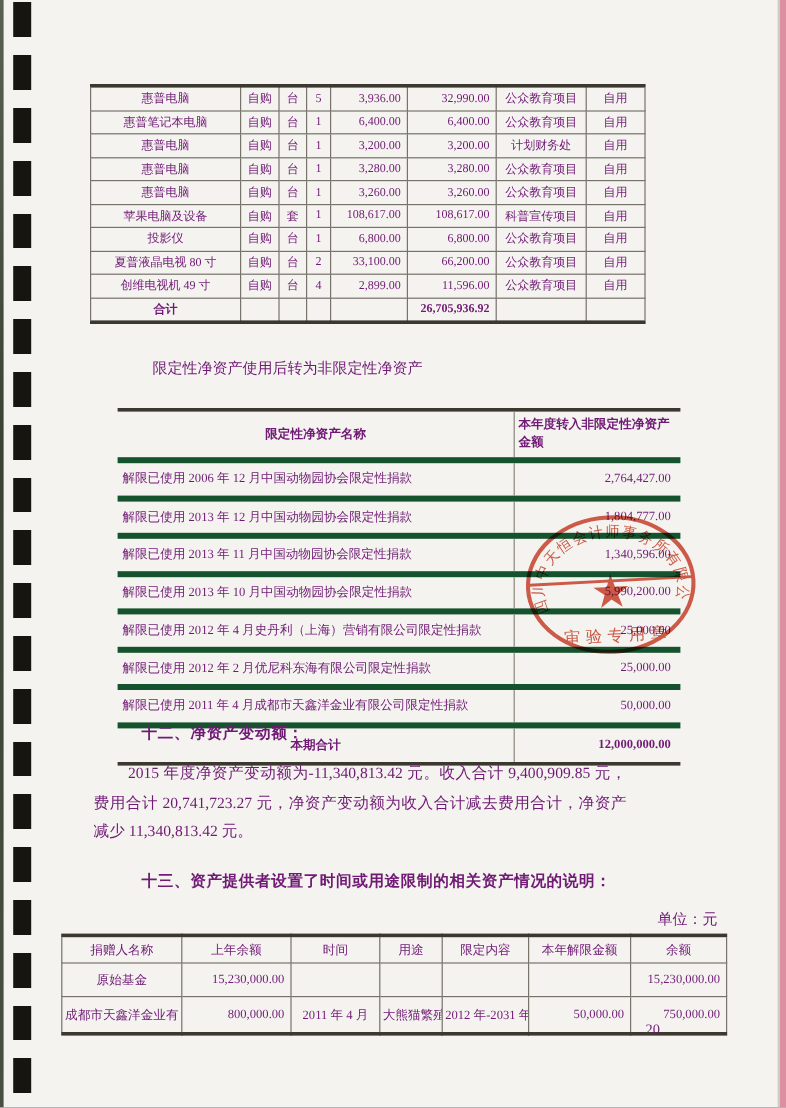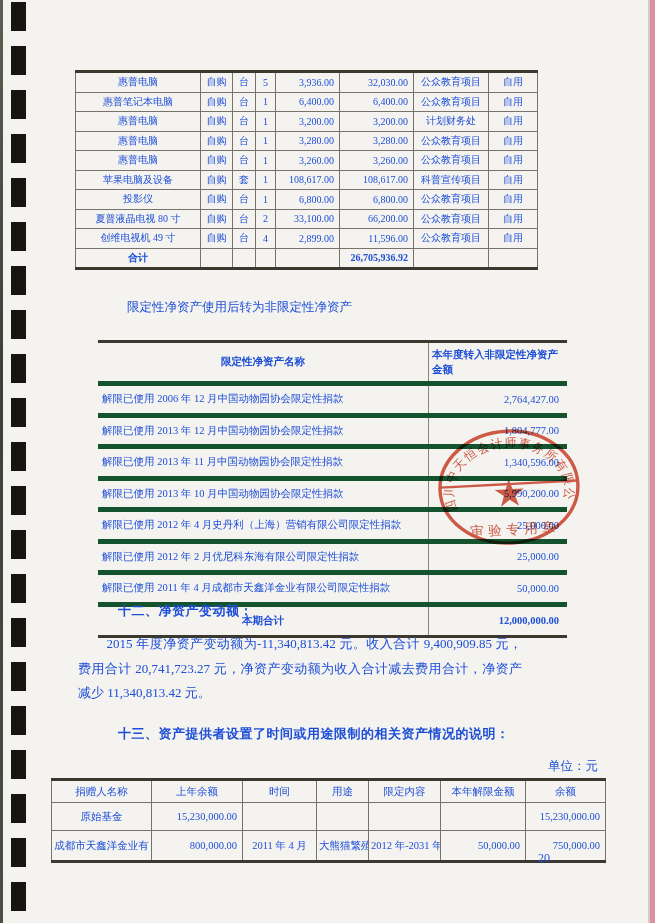--- a/index.html
+++ b/index.html
@@ -1,20 +1,20 @@
 <!DOCTYPE html>
 <html><head>
 <meta charset="utf-8">
 <style>
   html,body{margin:0;padding:0;background:#888;}
   .page{
     position:relative;width:655px;height:923px;overflow:hidden;
     background:#f4f3ef;
     font-family:"Liberation Serif","DejaVu Serif",serif;
-    color:#1d4ed8;
+    color:#701a75;
   }
   
   .edge-left{position:absolute;left:0;top:0;width:3px;height:100%;
     background:linear-gradient(180deg,#5a6052,#3c4136 40%,#4a4f44);}
   .holes{position:absolute;left:11px;top:0;width:15px;height:100%;
     background:repeating-linear-gradient(180deg,
       rgba(0,0,0,0) 0 2px,#17150f 2px 31px,rgba(0,0,0,0) 31px 44px);}
   .edge-right{position:absolute;right:0;top:0;width:5px;height:100%;background:#dd8fa2;}
   .edge-right2{position:absolute;right:5px;top:0;width:2px;height:100%;background:#cfccc4;}
 
@@ -86,21 +86,21 @@
         <col style="width:75px">
         <col style="width:49px">
     </colgroup>
     <tbody>
       <tr>
         <td>惠普电脑</td>
         <td>自购</td>
         <td>台</td>
         <td>5</td>
         <td class="num">3,936.00</td>
-        <td class="num">32,030.00</td>
+        <td class="num">32,990.00</td>
         <td>公众教育项目</td>
         <td>自用</td>
       </tr>
       <tr>
         <td>惠普笔记本电脑</td>
         <td>自购</td>
         <td>台</td>
         <td>1</td>
         <td class="num">6,400.00</td>
         <td class="num">6,400.00</td>

